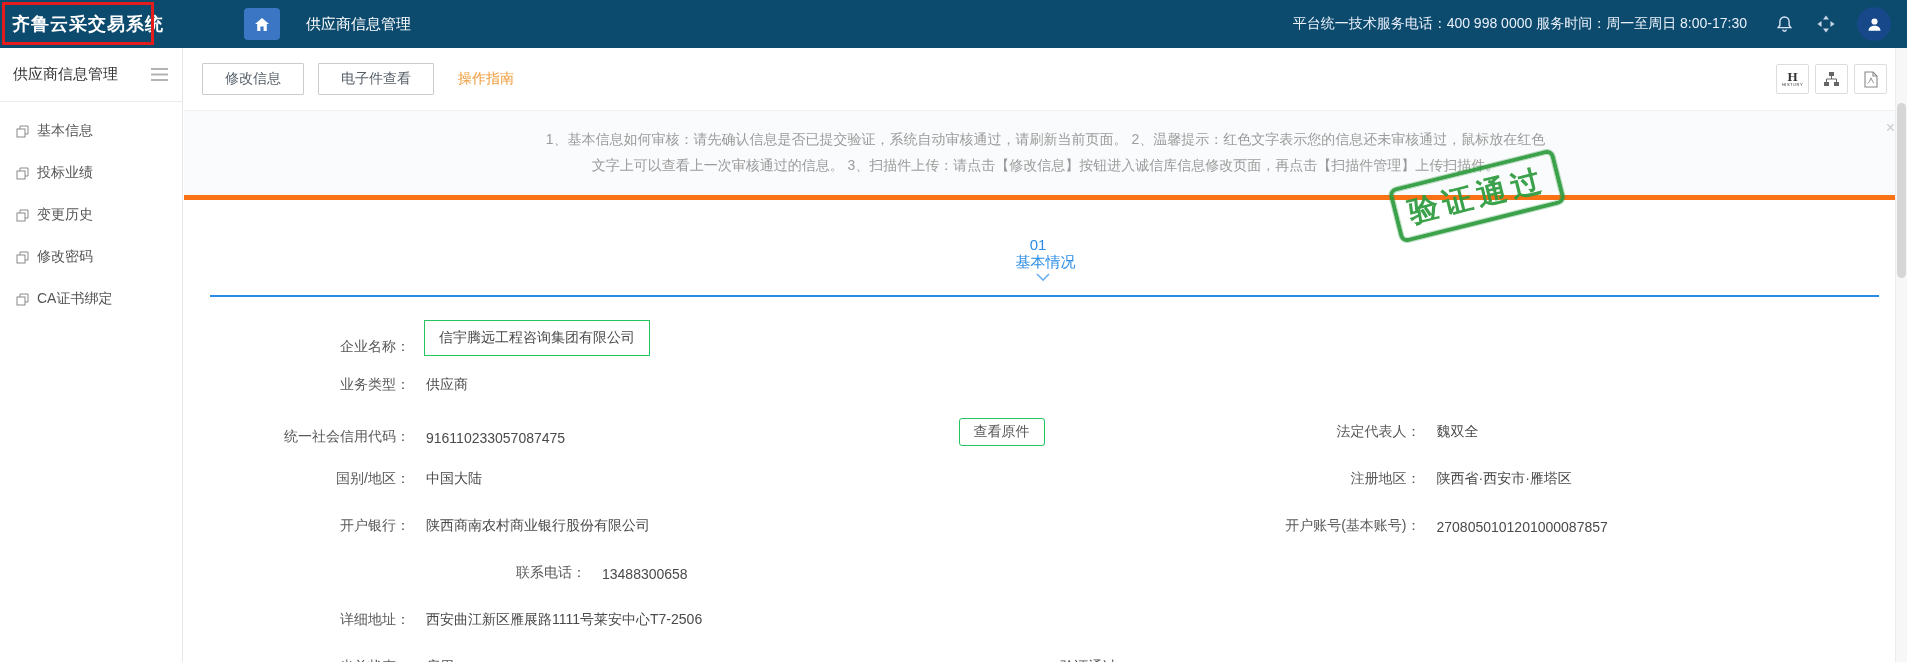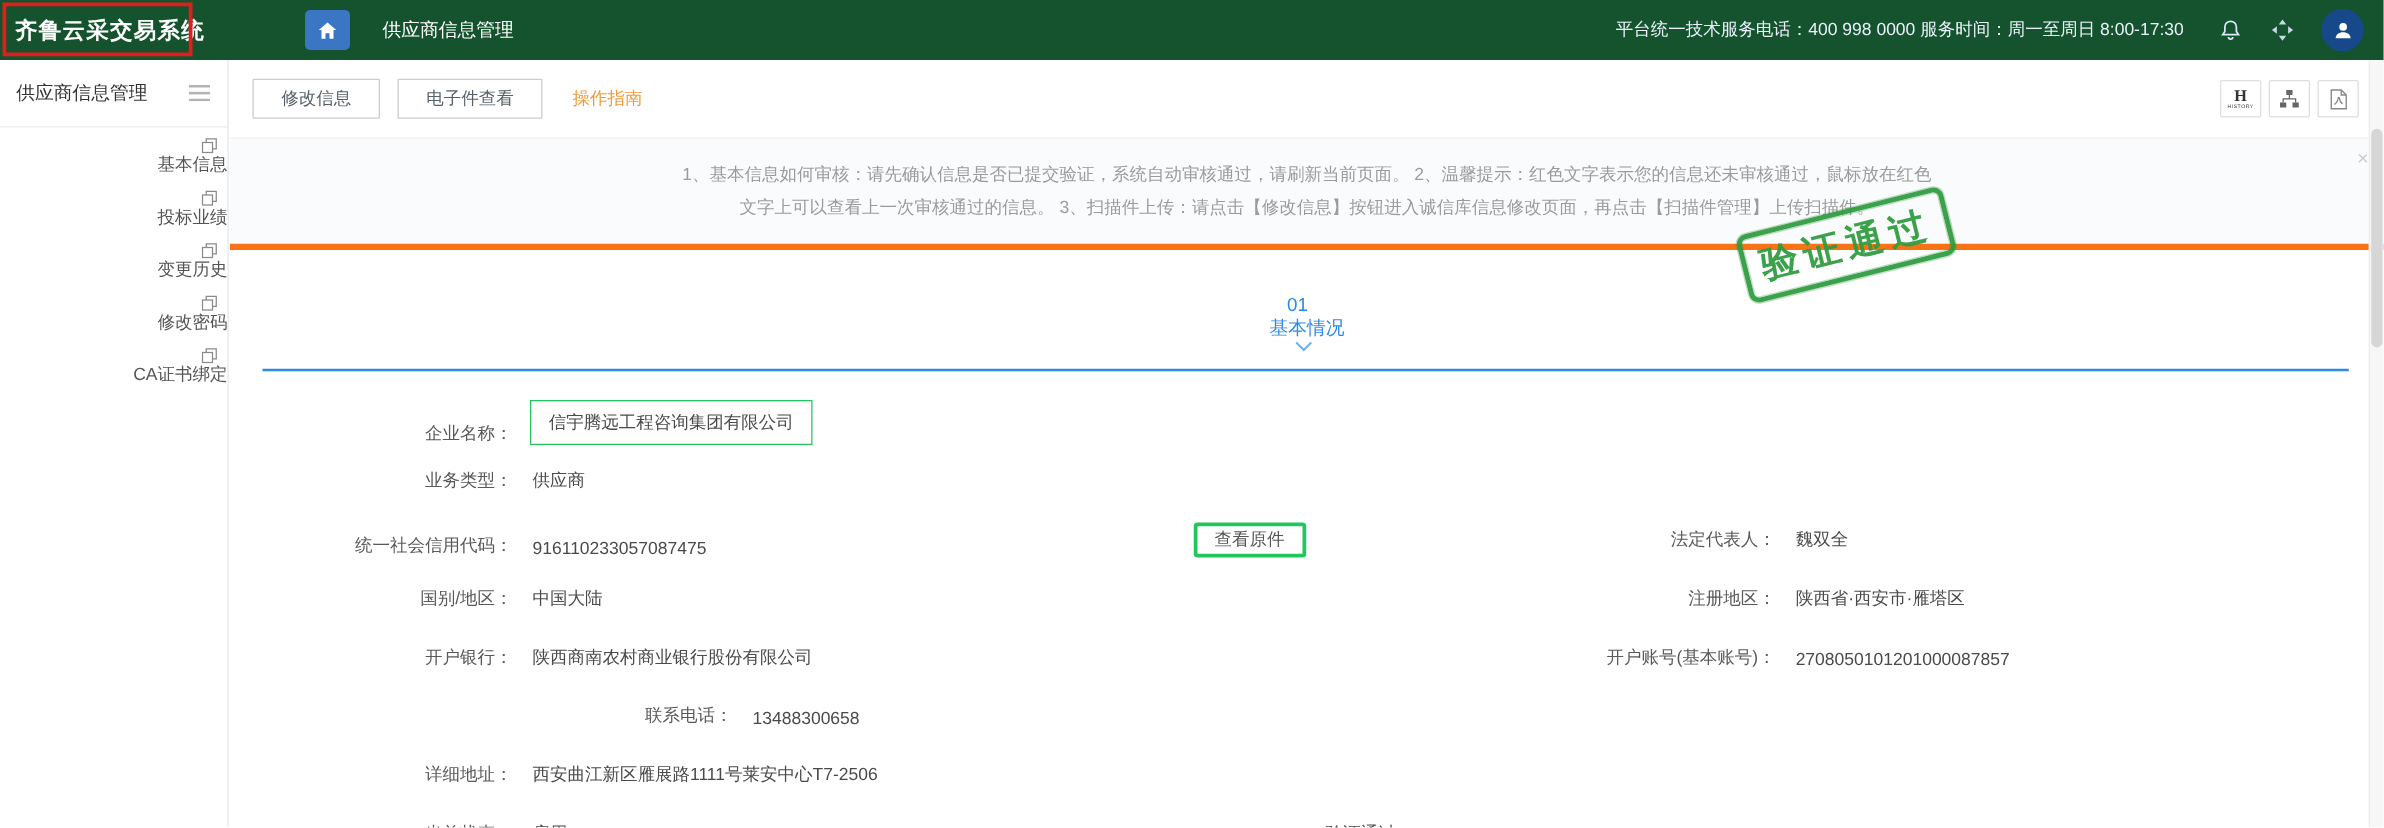--- a/index.html
+++ b/index.html
@@ -1,43 +1,43 @@
 <!DOCTYPE html>
 <html><head>
 <meta charset="utf-8">
 <style>
   * { margin:0; padding:0; box-sizing:border-box; }
   html,body { width:1907px; height:662px; overflow:hidden; background:#fff;
     font-family:"Liberation Sans","DejaVu Sans",sans-serif; }
   body { position:relative; }
 
   
-  .header { position:relative; height:48px; background:#14532d; display:flex;
+  .header { position:relative; height:48px; background:#0c4a6e; display:flex;
     align-items:center; color:#fff; z-index:6; }
   .brand { width:182px; padding-left:12px; font-size:18px; font-weight:bold; letter-spacing:1px; }
   .title-annotation { position:absolute; left:2px; top:2px; width:152px; height:43px;
     border:3px solid #e31c1c; z-index:9; pointer-events:none; }
   .home-tile { margin-left:62px; width:36px; height:32px; background:#3a76c4; border-radius:4px;
     display:flex; align-items:center; justify-content:center; cursor:pointer; }
   .nav-tab { margin-left:26px; font-size:15px; cursor:pointer; }
   .hd-spacer { flex:1; }
   .service-info { font-size:14px; color:#eaf1fb; margin-right:26px; }
   .hd-icon { width:22px; height:22px; margin-right:20px; display:flex; align-items:center;
     justify-content:center; cursor:pointer; }
   .avatar { width:34px; height:34px; border-radius:50%; background:#17498a; margin-right:16px;
     display:flex; align-items:center; justify-content:center; cursor:pointer; }
 
   
   .sidebar { position:absolute; left:0; top:48px; bottom:0; width:183px; background:#fff;
     border-right:1px solid #e6e6e6; z-index:2; }
   .sidebar-header { height:54px; display:flex; align-items:center; justify-content:space-between;
     padding:0 14px 0 13px; border-bottom:1px solid #ececec; font-size:15px; color:#333; }
   .menu { padding-top:8px; }
-  .menu-item { height:42px; display:flex; align-items:flex-end; padding-left:16px; font-size:14px;
-    color:#555; cursor:pointer;flex-direction:column; }
+  .menu-item { height:42px; display:flex; align-items:center; padding-left:16px; font-size:14px;
+    color:#555; cursor:pointer; }
   .menu-item svg { margin-right:8px; flex:none; }
 
   
   .main { position:absolute; left:184px; top:48px; right:0; bottom:0; background:#fff; }
   .toolbar { height:62px; display:flex; align-items:center; padding:0 20px 0 18px; background:#fff; }
   .tb-btn { height:32px; padding:0 22px; background:#fff; border:1px solid #ccc; border-radius:1px;
     font-size:14px; color:#57606a; margin-right:14px; cursor:pointer;
     font-family:"Liberation Sans","DejaVu Sans",sans-serif; }
   .guide-link { font-size:14px; color:#f09a38; margin-left:10px; cursor:pointer; }
   .tb-spacer { flex:1; }
@@ -64,21 +64,21 @@
   .frow { display:flex; align-items:center; min-height:47px; font-size:14px; }
   .fcol { display:flex; align-items:flex-end; }
   .fcol.left { width:50%; }
   .fcol.right { width:50%; }
   .flbl { flex:none; text-align:right; color:#595959; }
   .left .flbl { width:200px; }
   .right .flbl { width:376px; }
   .fval { margin-left:16px; color:#4a4a4a; }
   .fval.outlined { border:1px solid #22c55e; padding:8px 14px; margin-left:14px; }
   .view-orig-btn { margin-left:auto; margin-right:0; height:28px; padding:0 14px; background:#fff;
-    border:3px solid #22c55e; border-radius:3px; font-size:14px; color:#555; cursor:pointer;
+    border:1px solid #22c55e; border-radius:3px; font-size:14px; color:#555; cursor:pointer;
     font-family:"Liberation Sans","DejaVu Sans",sans-serif; }
 
   
   .stamp { position:absolute; left:1208px; top:120px; width:170px; height:56px;
     border:4px solid #2d9b3e; border-radius:8px; transform:rotate(-14deg);
     display:flex; align-items:center; justify-content:center; color:#2d9b3e;
     font-size:30px; font-weight:bold; letter-spacing:5px; z-index:4; opacity:0.93;
     box-shadow:0 0 0 1px rgba(45,155,62,.35), inset 0 0 0 1px rgba(45,155,62,.35); }
 
   

